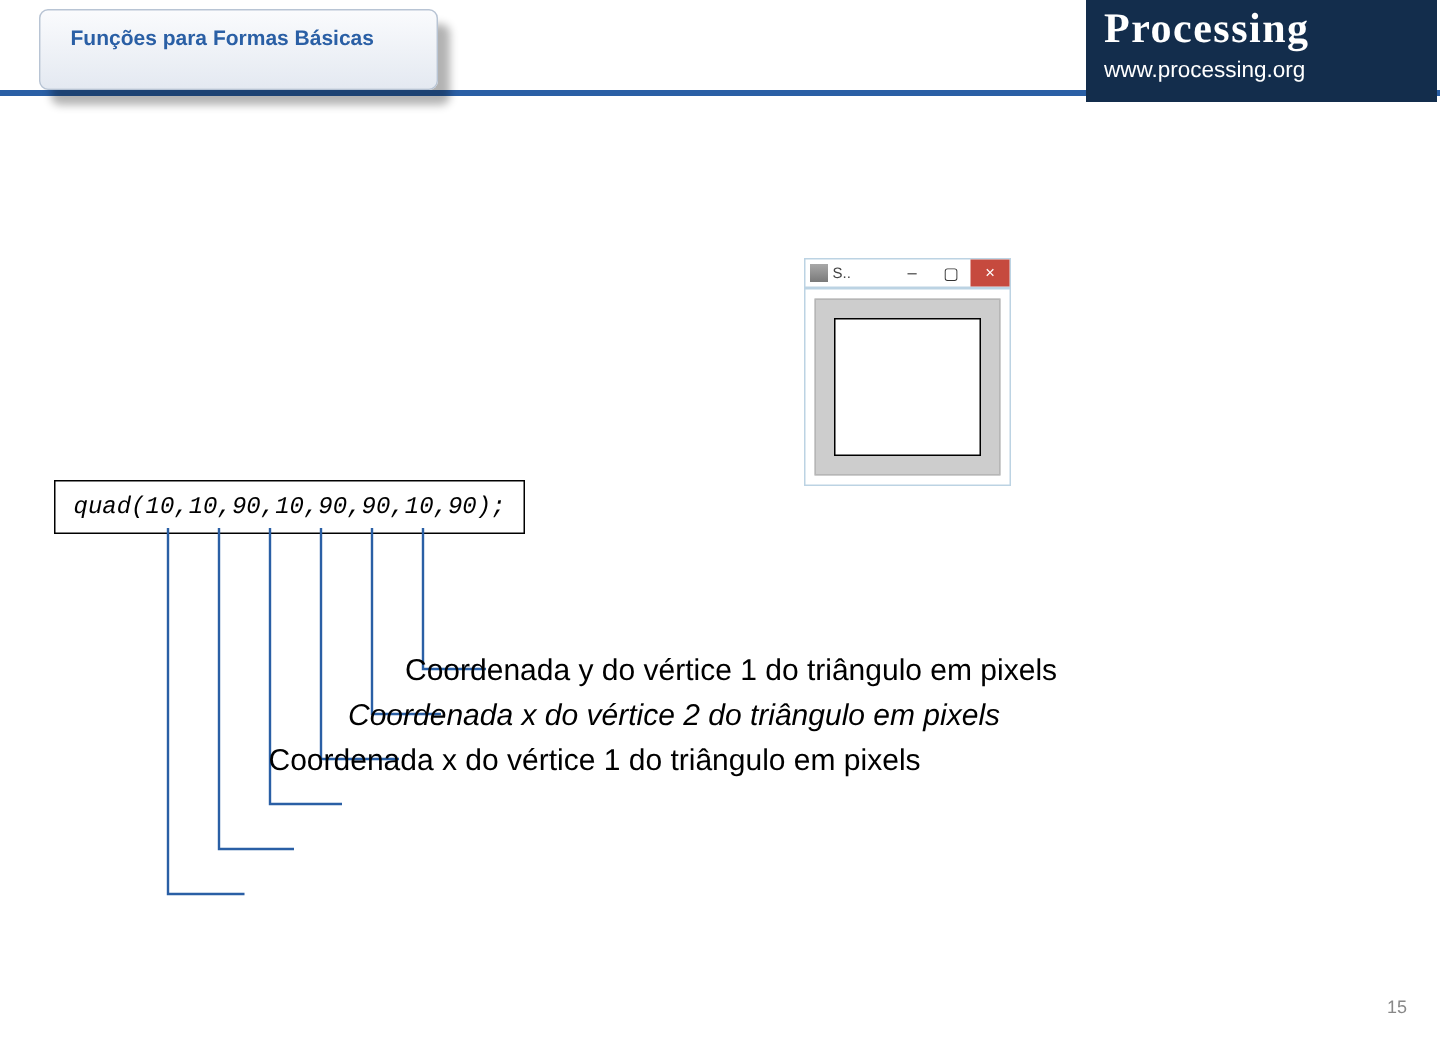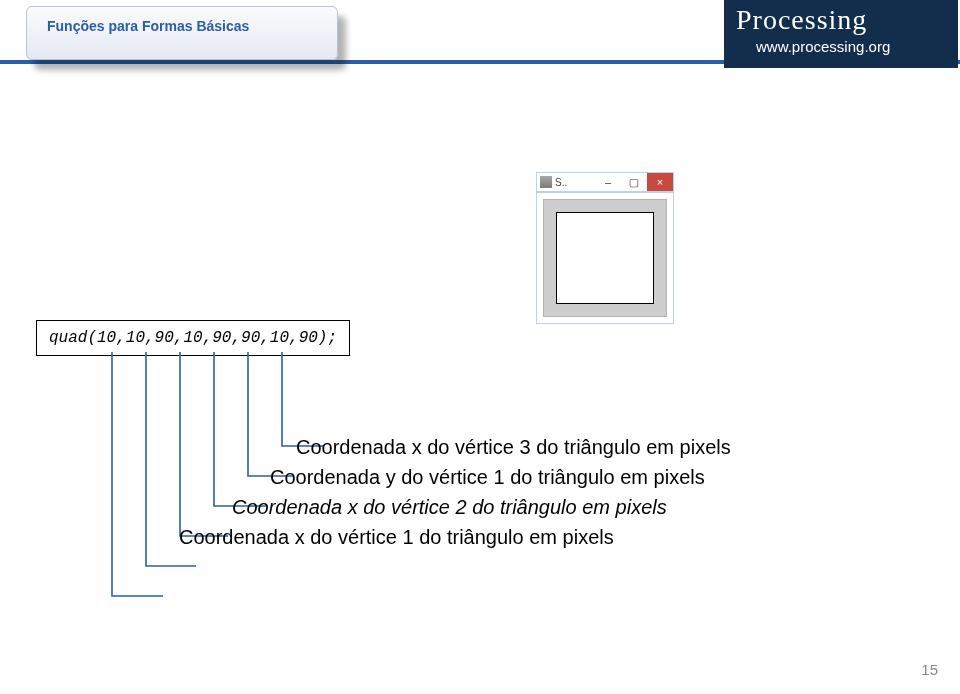--- a/index.html
+++ b/index.html
@@ -16,21 +16,21 @@
     top: 60px;
     left: 0;
     width: 960px;
     height: 4px;
     background: #2a5fa5;
   }
   .tab {
     position: absolute;
     top: 6px;
     left: 26px;
-    width: 312px;
+    width: 266px;
     height: 54px;
     border: 1px solid #b8c4d4;
     border-radius: 6px;
     background: linear-gradient(#fafbfd,#e4e9f1);
     box-shadow: 8px 10px 6px rgba(0,0,0,.3);
     padding: 10px 10px 0 20px;
   }
   .tab-text {
     color: #2a5fa5;
     font-size: 14px;
@@ -42,28 +42,27 @@
     right: 2px;
     width: 234px;
     height: 68px;
     background: #132d4c;
     color: #fff;
     padding: 6px 10px 4px 12px;
   }
   .logo-word {
     font-family: Georgia, 'Times New Roman', serif;
     font-size: 28px;
-    font-weight: normal;
+    font-weight: bold;
     letter-spacing: 1px;
     line-height: 1;
   }
   .logo-url {
     font-size: 15px;
     margin-top: 4px;
-    margin-left: 20px;
   }
   
   .mini-window {
     position: absolute;
     top: 172px;
     left: 536px;
     width: 138px;
     height: 20px;
     background: #fff;
     border: 1px solid #bcd3e3;
@@ -145,21 +144,21 @@
   .l1 { margin-left: 162px; }
   .l2 { margin-left: 130px; }
   .l3 { margin-left: 104px; }
   .l4 { margin-left: 66px; font-style: italic; }
   .l5 { margin-left: 32px; }
   .l6 { margin-left: 13px; }
   .page-num {
     position: absolute;
     right: 22px;
     bottom: 16px;
-    font-size: 15px;
+    font-size: 12px;
     color: #888;
   }
 </style>
 </head>
 <body>
 
 <div class="top-bar"></div>
 
 <div class="tab">
   <span class="tab-text">Funções para Formas Básicas</span>
@@ -192,19 +191,18 @@
     <path d="M 112 352 L 112 596 L 163 596"></path>
     <path d="M 146 352 L 146 566 L 196 566"></path>
     <path d="M 180 352 L 180 536 L 228 536"></path>
     <path d="M 214 352 L 214 506 L 266 506"></path>
     <path d="M 248 352 L 248 476 L 294 476"></path>
     <path d="M 282 352 L 282 446 L 324 446"></path>
   </g>
 </svg>
 
 <div class="label-stack">
-  <div class="l2">Coordenada x do vértice 3 do triângulo em pixels</div>
   <div class="l3">Coordenada y do vértice 1 do triângulo em pixels</div>
   <div class="l4">Coordenada x do vértice 2 do triângulo em pixels</div>
   <div class="l6">Coordenada x do vértice 1 do triângulo em pixels</div>
 </div>
 
 <div class="page-num">15</div>
 
 </body></html>

